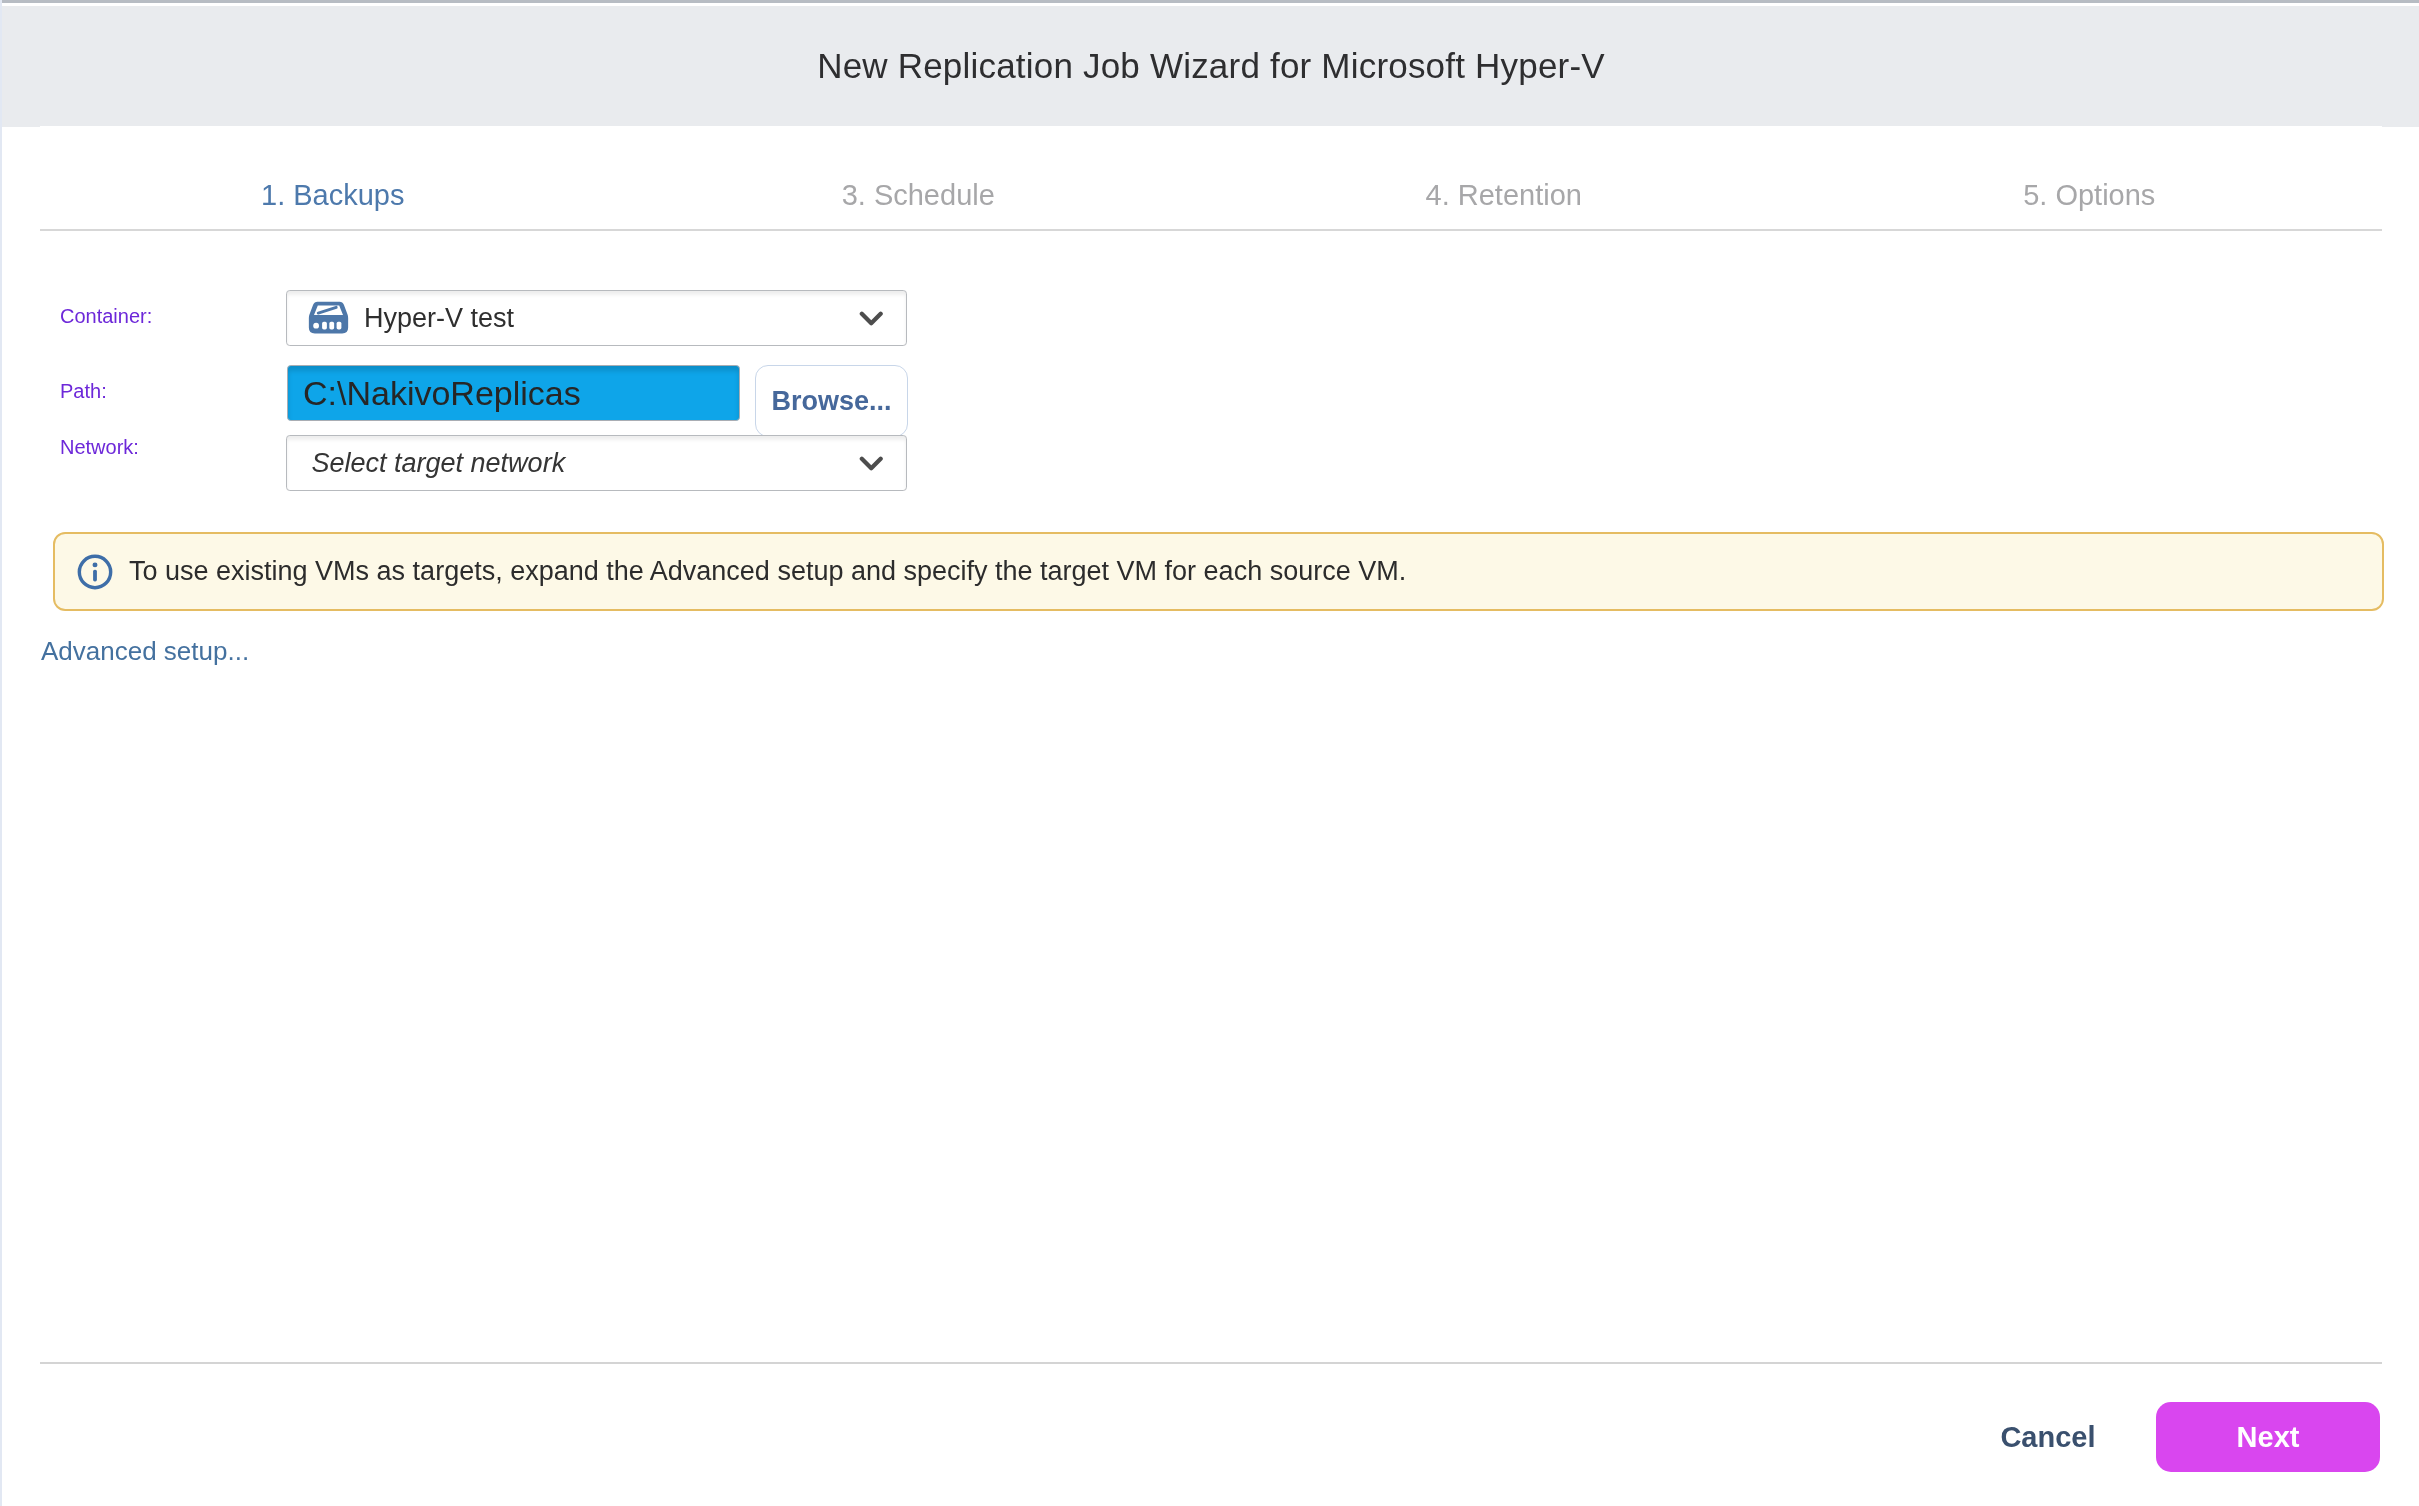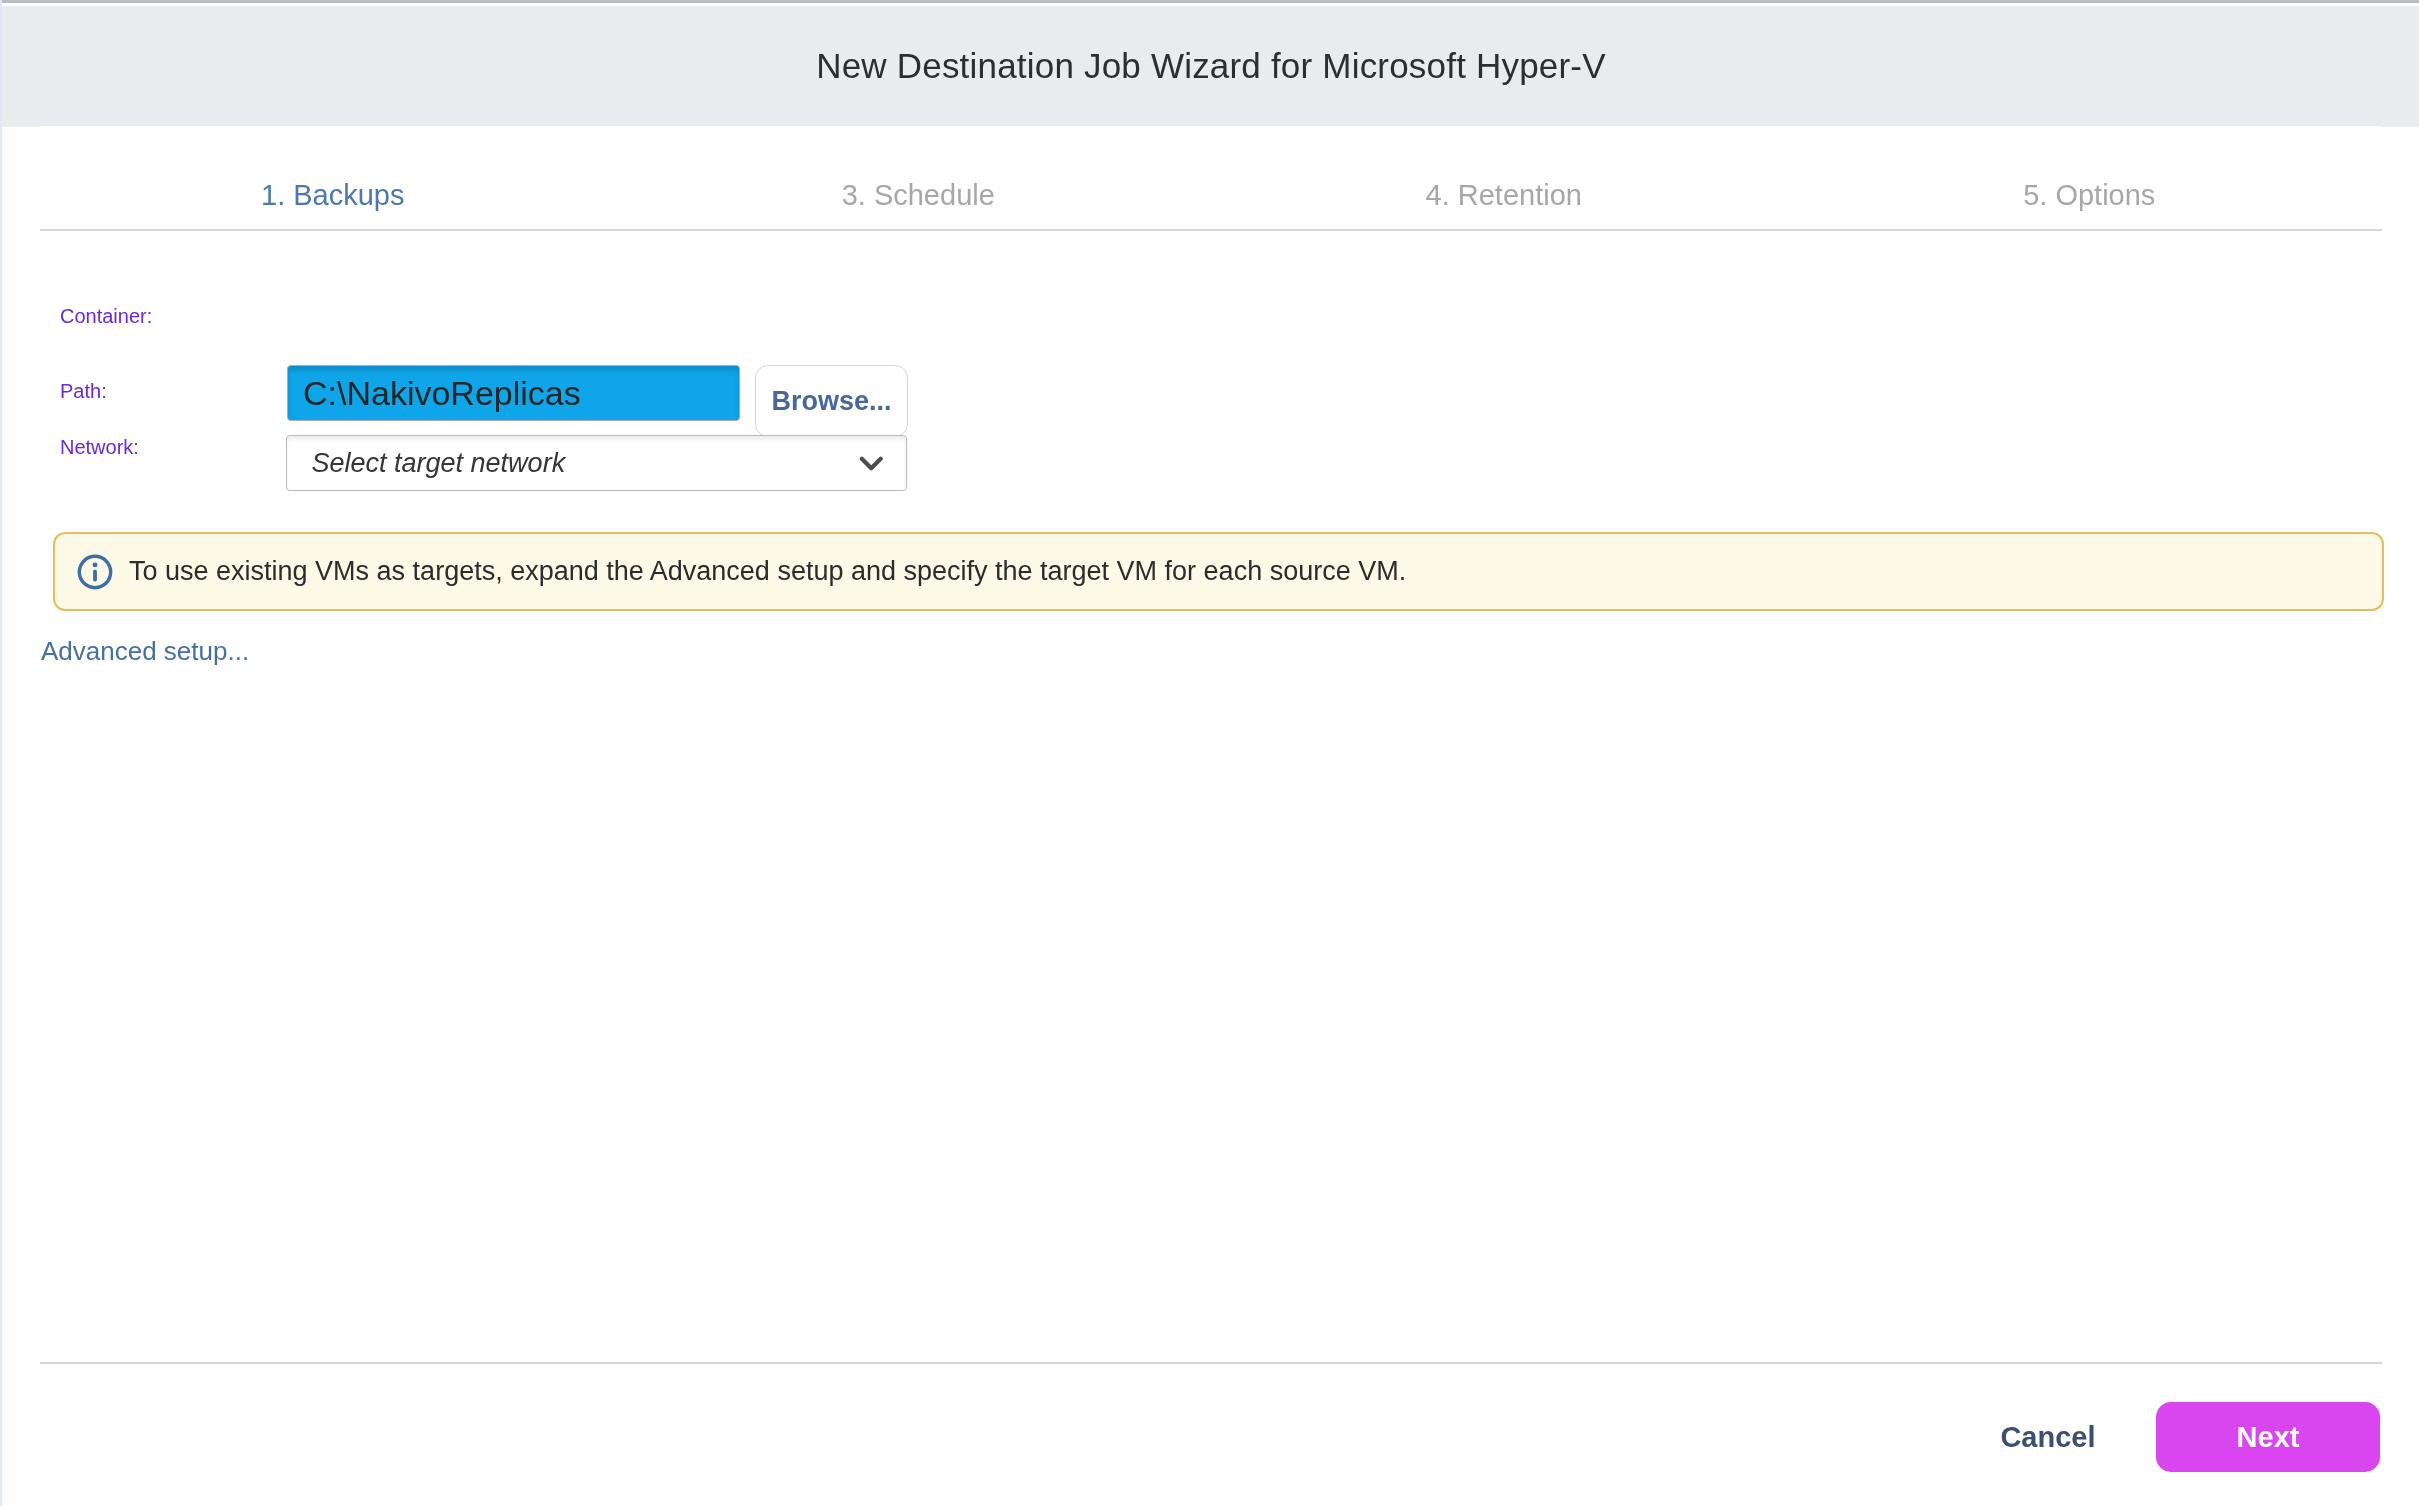--- a/index.html
+++ b/index.html
@@ -103,31 +103,46 @@
     font-family: "Liberation Sans", sans-serif;
     font-size: 29px; font-weight: bold; color: #ffffff;
   }
 </style>
 </head>
 <body>
 
 <div class="window">
 
   <div class="header">
-    <div class="title">New Destination Job Wizard for Microsoft Hyper-V</div>
+    <div class="title">New Replication Job Wizard for Microsoft Hyper-V</div>
   </div>
 
   <div class="tabs">
     <div class="tab done">1. Backups</div>
     <div class="tab upcoming">3. Schedule</div>
     <div class="tab upcoming">4. Retention</div>
     <div class="tab upcoming">5. Options</div>
   </div>
 
   <div class="form-label" style="top: 305px;">Container:</div>
+  <div class="dropdown" style="top: 290px;">
+    <svg class="dd-icon" viewBox="0 0 48 44">
+      <path d="M11 3 L37 3 Q40.5 3 42 6.5 L46.2 17.5 Q47 19.5 47 22 L47 33 Q47 40 40 40 L8 40 Q1 40 1 33 L1 22 Q1 19.5 1.8 17.5 L6 6.5 Q7.5 3 11 3 Z" fill="#4d77a9"></path>
+      <path d="M11.5 7.5 L36.5 7.5 L41 18.5 L7 18.5 Z" fill="#ffffff"></path>
+      <line x1="12" y1="16.2" x2="33" y2="9.5" stroke="#4d77a9" stroke-width="3.4" stroke-linecap="round"></line>
+      <circle cx="9.5" cy="31" r="3.4" fill="#ffffff"></circle>
+      <rect x="16.5" y="26.5" width="5.6" height="9" rx="2" fill="#ffffff"></rect>
+      <rect x="25.0" y="26.5" width="5.6" height="9" rx="2" fill="#ffffff"></rect>
+      <rect x="33.5" y="26.5" width="5.6" height="9" rx="2" fill="#ffffff"></rect>
+    </svg>
+    <span class="dd-text">Hyper-V test</span>
+    <svg class="dd-chevron" viewBox="0 0 26 18">
+      <polyline points="3,4 13,14 23,4" fill="none" stroke="#4d4d4d" stroke-width="4.5" stroke-linecap="round" stroke-linejoin="round"></polyline>
+    </svg>
+  </div>
 
   <div class="form-label" style="top: 380px;">Path:</div>
   <input class="text-input" style="top: 365px;" type="text" value="C:\NakivoReplicas">
   <button class="browse-btn" style="top: 365px;">Browse...</button>
 
   <div class="form-label" style="top: 436px;">Network:</div>
   <div class="dropdown" style="top: 435px;">
     <span class="dd-text placeholder">Select target network</span>
     <svg class="dd-chevron" viewBox="0 0 26 18">
       <polyline points="3,4 13,14 23,4" fill="none" stroke="#4d4d4d" stroke-width="4.5" stroke-linecap="round" stroke-linejoin="round"></polyline>

